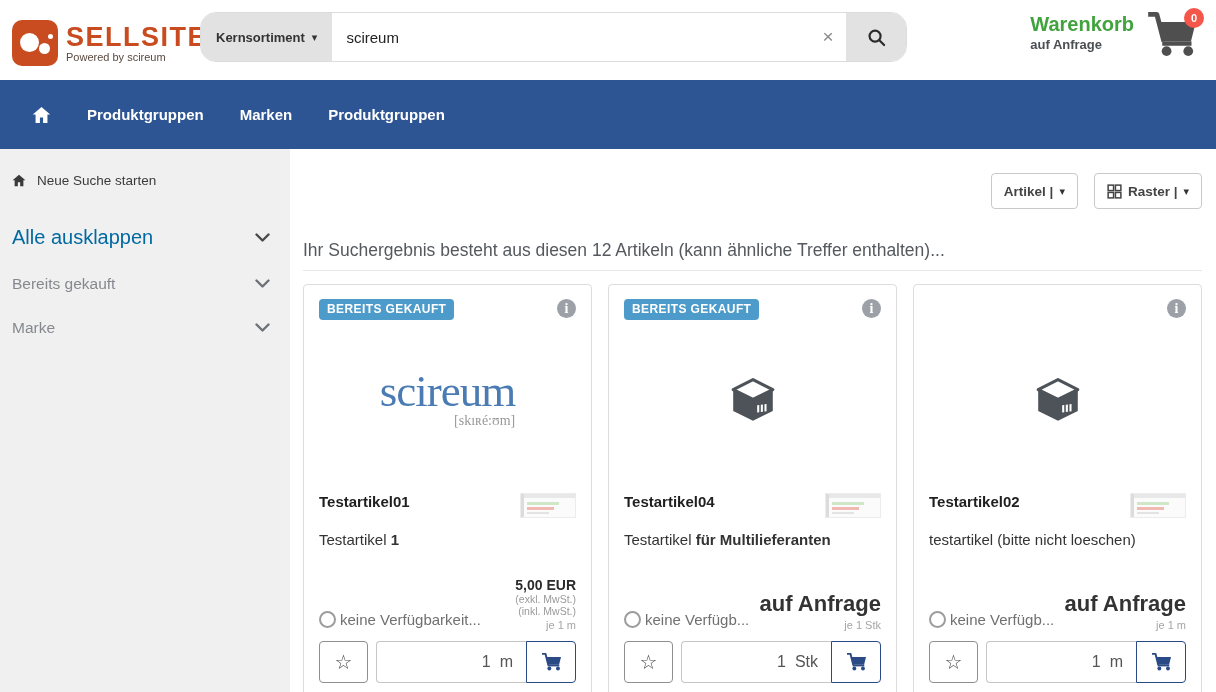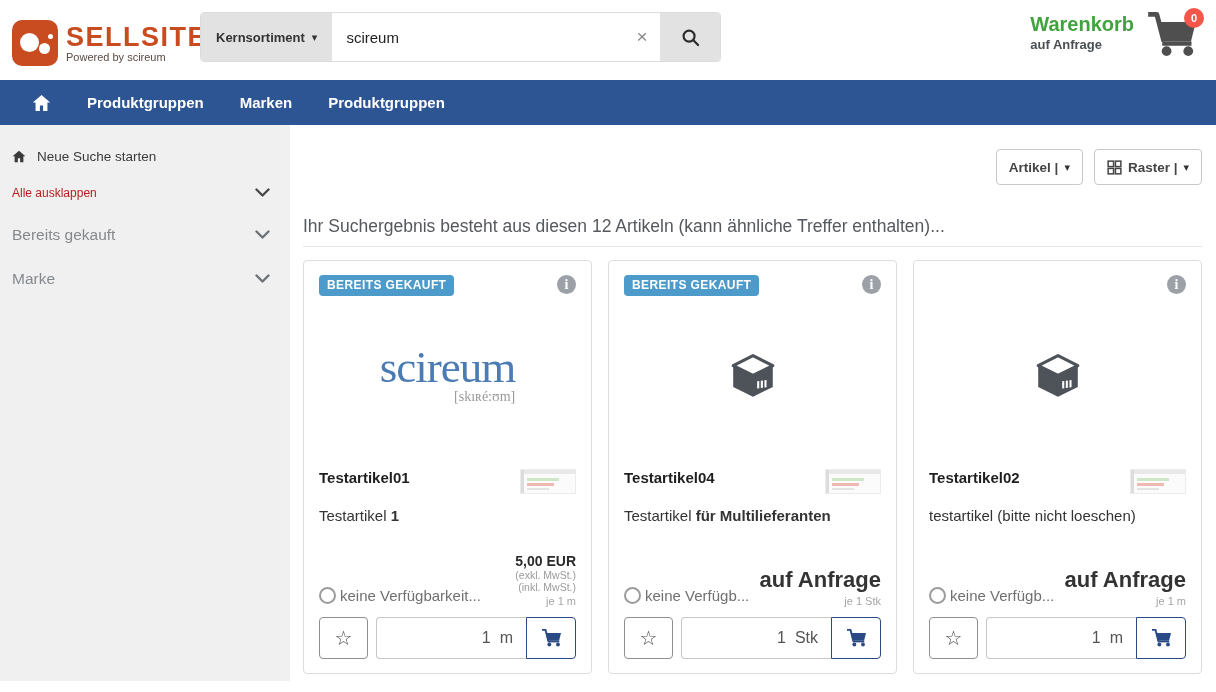--- a/index.html
+++ b/index.html
@@ -10,58 +10,58 @@
   .header { position:relative; height:80px; background:#fff; }
   .logo-wrap { position:absolute; left:12px; top:20px; display:flex; align-items:center; }
   .logo-icon { position:relative; width:46px; height:46px; background:#c94b20; border-radius:10px; }
   .logo-icon .c1 { position:absolute; left:8px; top:13px; width:19px; height:19px; background:#fff; border-radius:50%; }
   .logo-icon .c2 { position:absolute; left:27px; top:23px; width:11px; height:11px; background:#fff; border-radius:50%; }
   .logo-icon .c3 { position:absolute; left:36px; top:14px; width:5px; height:5px; background:#fff; border-radius:50%; }
   .logo-text { margin-left:8px; }
   .brand { color:#c94b20; font-size:27px; font-weight:800; letter-spacing:1.5px; line-height:26px; }
   .tagline { color:#5a4a42; font-size:11px; margin-top:1px; }
 
-  .search-group { position:absolute; left:200px; top:12px; width:521px; height:50px;
-    display:flex; border:1px solid #dcdcdc; border-radius:4px; overflow:hidden; background:#fff; }
+  .search-group { position:absolute; left:200px; top:12px; width:707px; height:50px;
+    display:flex; border:1px solid #dcdcdc; border-radius:16px; overflow:hidden; background:#fff; }
   .search-scope { background:#e2e2e2; display:flex; align-items:center; gap:7px; padding:0 15px;
     font-size:13px; font-weight:700; color:#333; cursor:pointer; white-space:nowrap; }
   .caret { font-size:11px; color:#333; }
   .search-input-wrap { flex:1; display:flex; align-items:center; background:#fff; }
   .search-input { flex:1; border:none; outline:none; font-size:15px; color:#222; padding:0 14px;
     font-family:"Liberation Sans","DejaVu Sans",sans-serif; background:transparent; }
   .clear-x { width:36px; text-align:center; font-size:19px; color:#8a8a8a; cursor:pointer; }
   .search-btn { width:60px; background:#e2e2e2; border:none; cursor:pointer;
     display:flex; align-items:center; justify-content:center; }
 
   .cart-wrap { position:absolute; right:12px; top:10px; display:flex; align-items:flex-start; }
   .cart-texts { margin-top:3px; margin-right:12px; }
   .cart-title { color:#41a33e; font-size:20px; font-weight:800; line-height:22px; }
   .cart-sub { color:#4a4f54; font-size:13px; font-weight:600; margin-top:2px; }
   .cart-icon-wrap { position:relative; width:58px; height:56px; }
   .cart-badge { position:absolute; right:0; top:-2px; min-width:20px; height:20px; background:#f4564a;
     color:#fff; font-size:11px; font-weight:700; border-radius:50%;
     display:flex; align-items:center; justify-content:center; z-index:2; }
 
   
-  .navbar { height:45px; background:#2e5593; display:flex; align-items:center; padding-left:32px; gap:36px; }
+  .navbar { height:69px; background:#2e5593; display:flex; align-items:center; padding-left:32px; gap:36px; }
   .nav-home { display:flex; align-items:center; cursor:pointer; }
   .nav-item { color:#fff; font-size:15px; font-weight:600; cursor:pointer; }
 
   
   .content { display:flex; height:556px; }
   .sidebar { width:290px; background:#f0f0f0; padding-top:24px; flex-shrink:0; }
   .side-new-search { display:flex; align-items:center; gap:11px; padding:0 12px; font-size:13.5px;
     color:#3a3a3a; cursor:pointer; }
   .side-row { display:flex; align-items:center; justify-content:space-between; padding:0 20px 0 12px;
     cursor:pointer; }
-  .side-expand { margin-top:22px; font-size:12px; color:#b91c1c; }
+  .side-expand { margin-top:38px; font-size:20px; color:#0369a1; }
   .side-filter { margin-top:26px; font-size:15.5px; color:#85898e; }
 
   .main { flex:1; background:#fff; position:relative; }
-  .toolbar { display:flex; justify-content:flex-end; gap:11px; margin:24px 14px 0 0; }
+  .toolbar { display:flex; justify-content:flex-end; gap:16px; margin:24px 14px 0 0; }
   .tool-btn { height:36px; background:#fff; border:1px solid #c9c9c9; border-radius:4px;
     display:flex; align-items:center; gap:6px; padding:0 12px; font-size:13.5px; font-weight:700;
     color:#444; cursor:pointer; }
   .summary { margin:31px 14px 0 13px; font-size:17.5px; color:#55595e;
     padding-bottom:9px; border-bottom:1px solid #e7e7e7; }
 
   
   .cards { display:flex; gap:16px; margin:13px 14px 0 13px; }
   .card { width:289px; height:414px; border:1px solid #ddd; border-radius:4px; background:#fff;
     padding:14px 15px; display:flex; flex-direction:column; }

